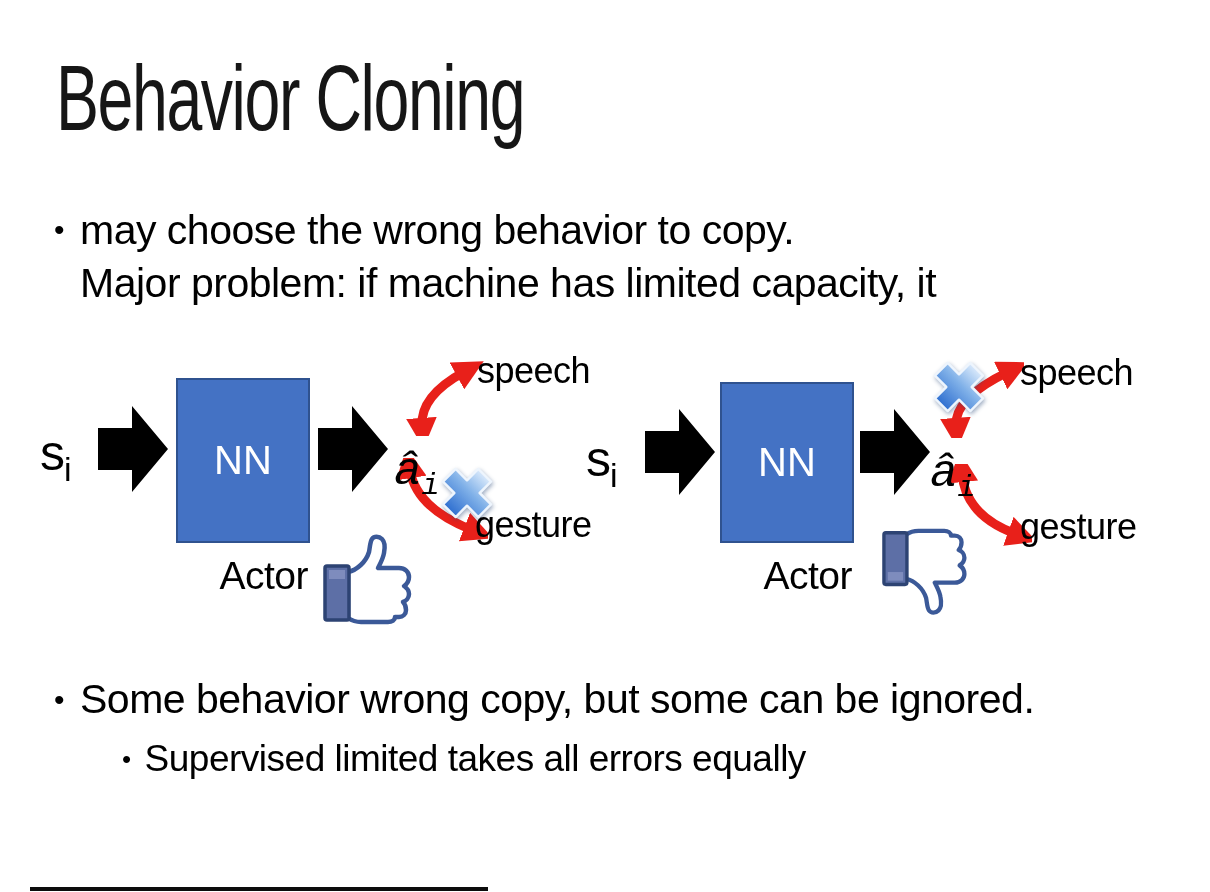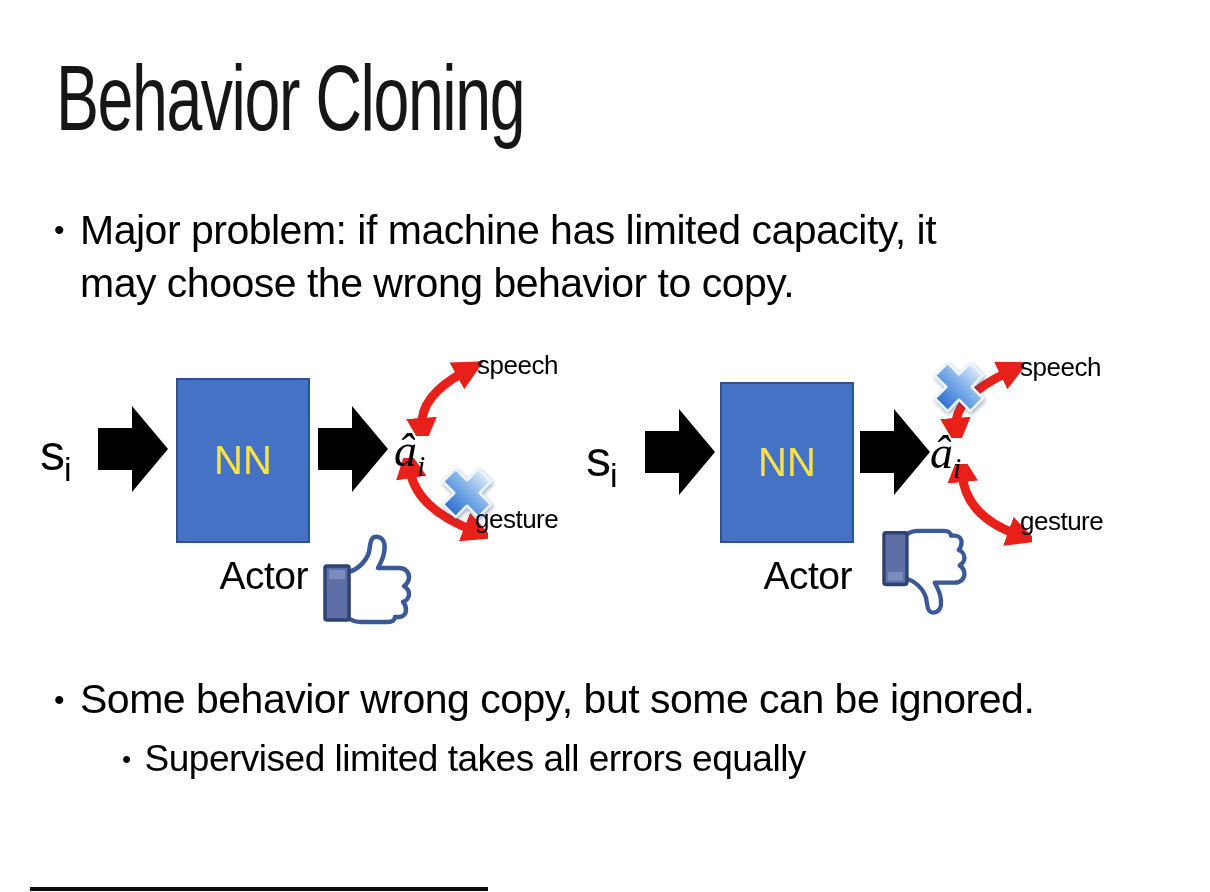--- a/index.html
+++ b/index.html
@@ -27,36 +27,36 @@
   .b1{left:54px;top:204px;font-size:41px;line-height:53px;letter-spacing:-0.5px;}
   .b1 .text-lines{display:block;}
   .b2{left:54px;top:674px;font-size:41px;letter-spacing:-0.5px;line-height:50px;}
   .b2s{left:122px;top:736px;font-size:37px;letter-spacing:-0.5px;line-height:46px;}
   .b2s .bullet-dot{font-size:26px;line-height:46px;margin-right:14px;}
   .nn-box{
     width:130px;
     background:#4472c4;
     border:2px solid #2f528f;
     display:flex;align-items:center;justify-content:center;
-    color:#fde047;font-size:40px;
+    color:#ffffff;font-size:40px;
   }
   .nn-left{left:176px;top:378px;height:161px;}
   .nn-right{left:720px;top:382px;height:157px;}
   .actor{width:134px;text-align:right;font-size:39px;letter-spacing:-0.5px;}
   .actor-left{left:174px;top:554px;}
   .actor-right{left:718px;top:554px;}
   .io-label{font-size:50px;letter-spacing:-1px;}
   .io-label sub{font-size:34px;}
   .si-left{left:40px;top:424px;}
   .si-right{left:586px;top:430px;}
-  .ahat{font-family:Liberation Serif, serif;font-style:italic;font-size:46px;}
+  .ahat{font-family:Liberation Mono, monospace;font-style:italic;font-size:46px;margin-top:22px;}
   .ahat sub{font-size:30px;font-style:italic;}
   .ahat-left{left:394px;top:424px;z-index:3;}
   .ahat-right{left:930px;top:426px;z-index:3;}
-  .branch-label{font-size:26px;letter-spacing:-0.5px;z-index:4;}
+  .branch-label{font-size:36px;letter-spacing:-0.5px;z-index:4;}
   .speech-left{left:477px;top:350px;}
   .gesture-left{left:475px;top:504px;}
   .speech-right{left:1020px;top:352px;}
   .gesture-right{left:1020px;top:506px;}
   svg.layer{position:absolute;}
   .z1{z-index:1}.z2{z-index:2}
   .cross{filter:drop-shadow(1.5px 2.5px 2px rgba(40,70,120,0.45));}
   .bottom-rule{left:30px;top:887px;width:458px;height:4px;background:#0c0c0c;}
   .hidden-defs{position:absolute;width:0;height:0;}
 </style>
@@ -76,22 +76,22 @@
         <stop offset="1" stop-color="#2f6fd0"></stop>
       </linearGradient>
     </defs>
   </svg>
 
   <div class="abs title">Behavior Cloning</div>
 
   <div class="abs b1 bullet-row">
     <span class="bullet-dot">•</span>
     <span class="text-lines">
+      <span style="display:block">may choose the wrong behavior to copy.</span>
       <span style="display:block">Major problem: if machine has limited capacity, it</span>
-      <span style="display:block">may choose the wrong behavior to copy.</span>
     </span>
   </div>
 
   <div class="abs io-label si-left"><span>s</span><sub>i</sub></div>
 
   <svg class="layer z1" style="left:98px;top:404px" width="72" height="90" viewBox="0 0 72 90">
     <polygon points="0,24 34,24 34,2 70,45 34,88 34,66 0,66" fill="#000"></polygon>
   </svg>
 
   <div class="abs nn-box nn-left">

